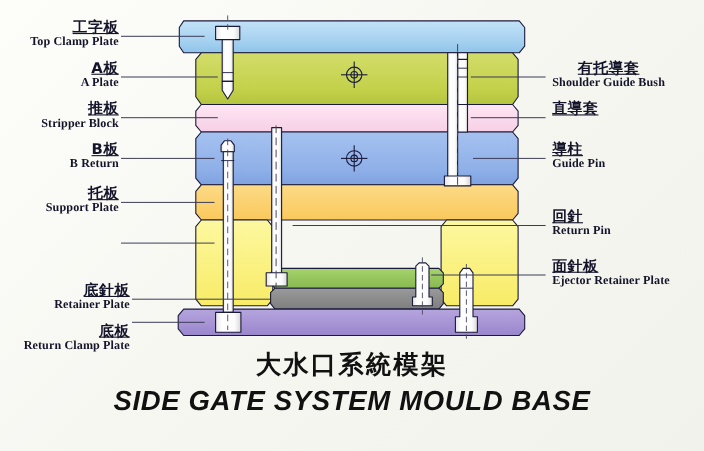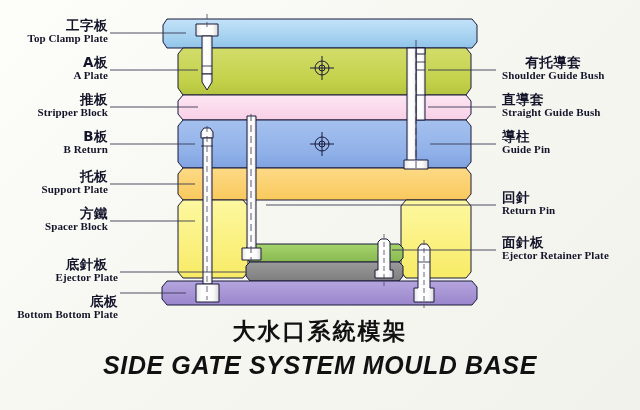--- a/index.html
+++ b/index.html
@@ -10,21 +10,21 @@
     overflow:hidden;
   }
   #page{
     position:relative;width:640px;height:410px;
     background:linear-gradient(135deg,#fdfdfa 0%,#f7f7f2 45%,#f2f2ec 100%);
     box-sizing:border-box;
   }
   
   .lbl{position:absolute;line-height:1.08;color:#14142a;}
   .lbl .cn{font-size:13.5px;font-weight:700;letter-spacing:.5px;
-           font-family:"DejaVu Sans","Liberation Sans",sans-serif;}
+           font-family:"DejaVu Sans","Liberation Sans",sans-serif;text-decoration:underline;}
   .lbl .en{font-size:11px;font-weight:700;letter-spacing:.1px;
            font-family:"Liberation Serif","DejaVu Serif",serif;}
   .lbl.left{text-align:right;}
   .lbl.right{text-align:left;}
 
   
   #title-wrap{position:absolute;left:0;right:0;top:316px;text-align:center;}
   #title-cn{font-size:23px;font-weight:700;letter-spacing:2px;color:#111;
             font-family:"DejaVu Sans","Liberation Sans",sans-serif;}
   #title-en{font-size:25px;font-weight:700;letter-spacing:.6px;color:#111;
@@ -189,40 +189,35 @@
     <div class="en">Stripper Block</div>
   </div>
   <div class="lbl left" style="right:532px;top:129px;">
     <div class="cn">B板</div>
     <div class="en">B Return</div>
   </div>
   <div class="lbl left" style="right:532px;top:169px;margin-left:16px;">
     <div class="cn">托板</div>
     <div class="en">Support Plate</div>
   </div>
-  <div class="lbl left" style="right:532px;top:206px;">
-    <div class="cn">方鐵</div>
-    <div class="en">Spacer Block</div>
-  </div>
-  <div class="lbl left" style="right:522px;top:257px;text-align:center;">
+  <div class="lbl left" style="right:522px;top:257px;">
     <div class="cn">底針板</div>
-    <div class="en">Ejector Plate</div>
+    <div class="en">Retainer Plate</div>
   </div>
   <div class="lbl left" style="right:522px;top:294px;">
     <div class="cn">底板</div>
-    <div class="en">Bottom Bottom Plate</div>
+    <div class="en">Return Clamp Plate</div>
   </div>
 
   <div class="lbl right" style="left:502px;top:55px;text-align:center;">
     <div class="cn">有托導套</div>
     <div class="en">Shoulder Guide Bush</div>
   </div>
   <div class="lbl right" style="left:502px;top:92px;">
     <div class="cn">直導套</div>
-    <div class="en">Straight Guide Bush</div>
   </div>
   <div class="lbl right" style="left:502px;top:190px;">
     <div class="cn">回針</div>
     <div class="en">Return Pin</div>
   </div>
   <div class="lbl right" style="left:502px;top:129px;">
     <div class="cn">導柱</div>
     <div class="en">Guide Pin</div>
   </div>
   <div class="lbl right" style="left:502px;top:235px;">

